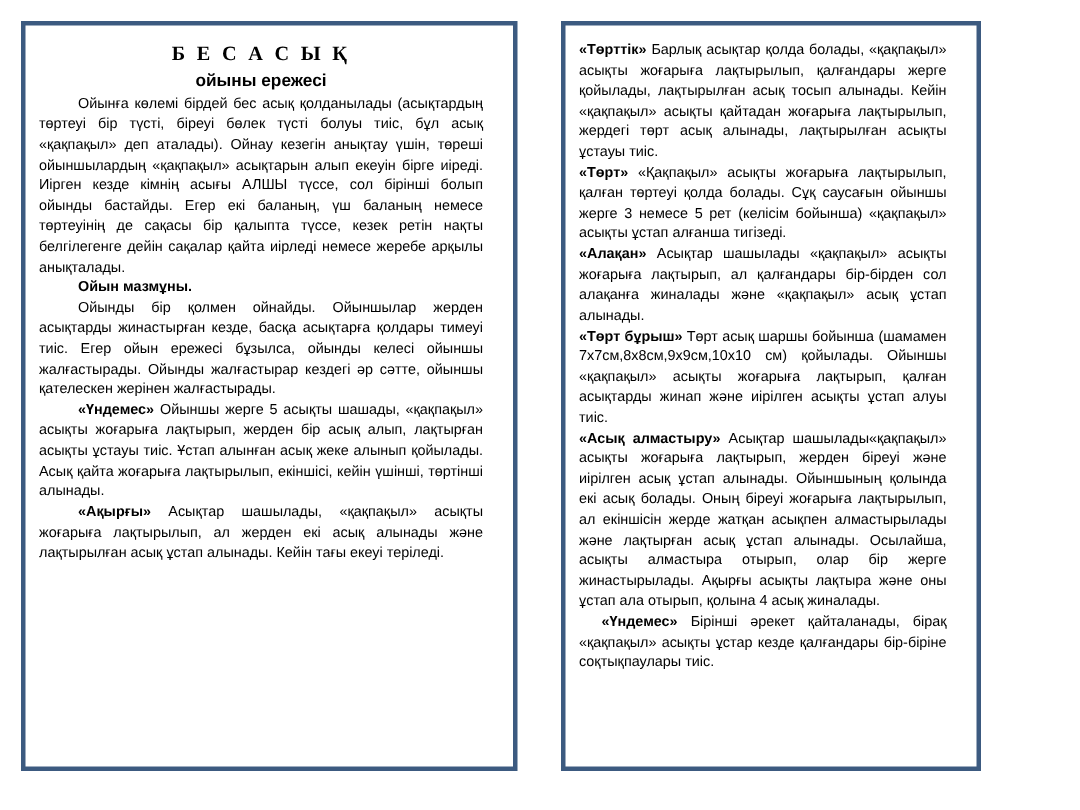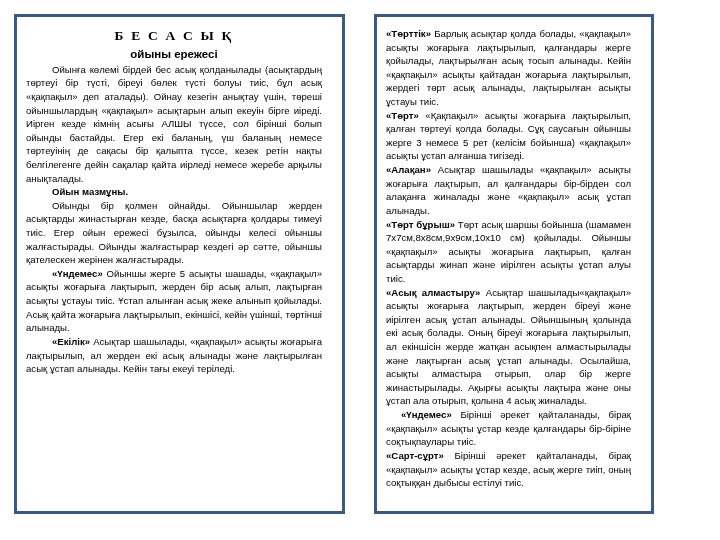--- a/index.html
+++ b/index.html
@@ -101,36 +101,35 @@
 
     <p class="para indent">Ойынға көлемі бірдей бес асық қолданылады (асықтардың төртеуі бір түсті, біреуі бөлек түсті болуы тиіс, бұл асық «қақпақыл» деп аталады). Ойнау кезегін анықтау үшін, төреші ойыншылардың «қақпақыл» асықтарын алып екеуін бірге иіреді. Иірген кезде кімнің асығы АЛШЫ түссе, сол бірінші болып ойынды бастайды. Егер екі баланың,  үш баланың немесе төртеуінің де сақасы бір қалыпта түссе, кезек ретін нақты белгілегенге дейін сақалар қайта иірледі немесе жеребе арқылы анықталады.</p>
 
 
     <p class="para indent"><b class="heading-inline">Ойын мазмұны.</b></p>
 
     <p class="para indent">Ойынды бір қолмен ойнайды. Ойыншылар жерден асықтарды жинастырған кезде, басқа асықтарға қолдары тимеуі тиіс. Егер ойын ережесі бұзылса, ойынды келесі ойыншы жалғастырады. Ойынды жалғастырар кездегі әр сәтте, ойыншы қателескен жерінен жалғастырады.</p>
 
     <p class="para indent"><b class="heading-inline">«Үндемес»</b><span> Ойыншы жерге 5 асықты шашады, «қақпақыл» асықты жоғарыға лақтырып, жерден бір асық алып, лақтырған асықты ұстауы тиіс. Ұстап алынған асық жеке алынып қойылады.    Асық қайта жоғарыға лақтырылып, екіншісі, кейін үшінші, төртінші алынады.</span></p>
 
-    <p class="para indent"><b class="heading-inline">«Екілік»</b><span> Асықтар шашылады, «қақпақыл» асықты жоғарыға лақтырылып, ал жерден екі асық алынады және лақтырылған асық  ұстап  алынады. Кейін тағы екеуі теріледі.</span></p>
+    <p class="para indent"><b class="heading-inline">«Ақырғы»</b><span> Асықтар шашылады, «қақпақыл» асықты жоғарыға лақтырылып, ал жерден екі асық алынады және лақтырылған асық  ұстап  алынады. Кейін тағы екеуі теріледі.</span></p>
 
 
   </div>
 
   <div class="column-box column-right">
 
     <p class="para"><b class="heading-inline">«Төрттік»</b><span> Барлық асықтар қолда болады, «қақпақыл» асықты жоғарыға лақтырылып, қалғандары жерге қойылады, лақтырылған асық тосып  алынады. Кейін «қақпақыл» асықты қайтадан жоғарыға лақтырылып, жердегі төрт асық алынады, лақтырылған асықты ұстауы тиіс.</span></p>
 
     <p class="para"><b class="heading-inline">«Төрт»</b><span> «Қақпақыл» асықты жоғарыға лақтырылып, қалған төртеуі қолда болады.  Сұқ саусағын ойыншы жерге 3 немесе 5 рет (келісім бойынша) «қақпақыл» асықты ұстап алғанша тигізеді.</span></p>
 
     <p class="para"><b class="heading-inline">«Алақан»</b><span> Асықтар шашылады    «қақпақыл» асықты жоғарыға лақтырып, ал қалғандары бір-бірден сол алақанға жиналады және «қақпақыл»  асық ұстап алынады.</span></p>
 
     <p class="para"><b class="heading-inline">«Төрт бұрыш»</b><span>  Төрт асық шаршы бойынша (шамамен 7х7см,8х8см,9х9см,10х10   см)  қойылады.    Ойыншы «қақпақыл» асықты жоғарыға лақтырып, қалған асықтарды жинап және иірілген асықты ұстап алуы тиіс.</span></p>
 
     <p class="para"><b class="heading-inline">«Асық   алмастыру»</b><span>  Асықтар  шашылады«қақпақыл» асықты жоғарыға лақтырып, жерден біреуі және иірілген асық ұстап алынады. Ойыншының қолында екі асық болады. Оның біреуі жоғарыға лақтырылып, ал екіншісін жерде жатқан асықпен  алмастырылады және лақтырған асық ұстап алынады. Осылайша, асықты алмастыра отырып, олар бір жерге жинастырылады. Ақырғы асықты лақтыра және оны ұстап ала отырып, қолына 4 асық жиналады.</span></p>
 
     <p class="para indent-small"><b class="heading-inline">«Үндемес»</b><span> Бірінші әрекет қайталанады, бірақ «қақпақыл» асықты  ұстар кезде қалғандары бір-біріне соқтықпаулары тиіс.</span></p>
 
-    <p class="para"><b class="heading-inline">«Сарт-сұрт»</b><span>     Бірінші  әрекет  қайталанады,  бірақ «қақпақыл» асықты  ұстар кезде, асық жерге тиіп, оның соқтыққан дыбысы естілуі тиіс.</span></p>
 
   </div>
 
 </div>
 
 </body></html>

